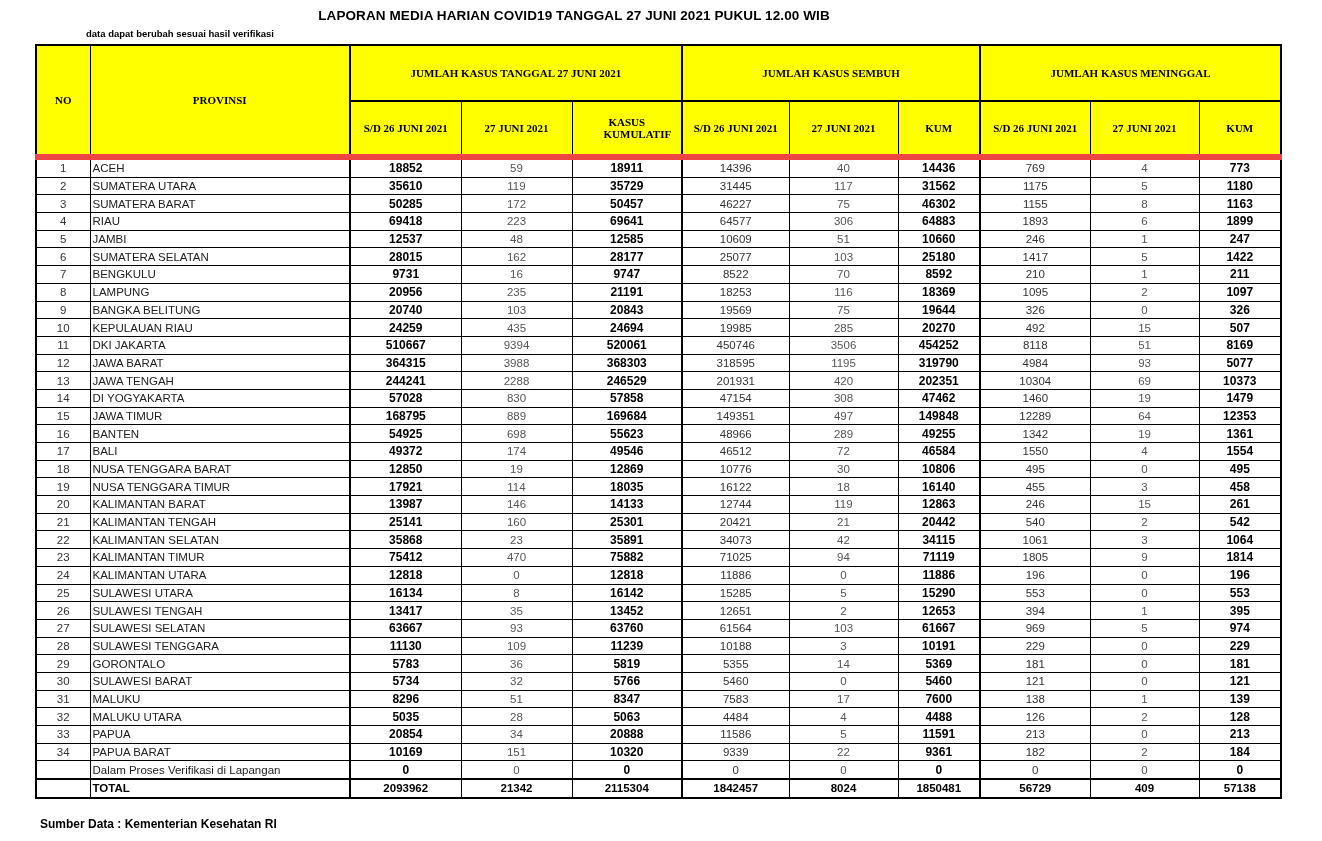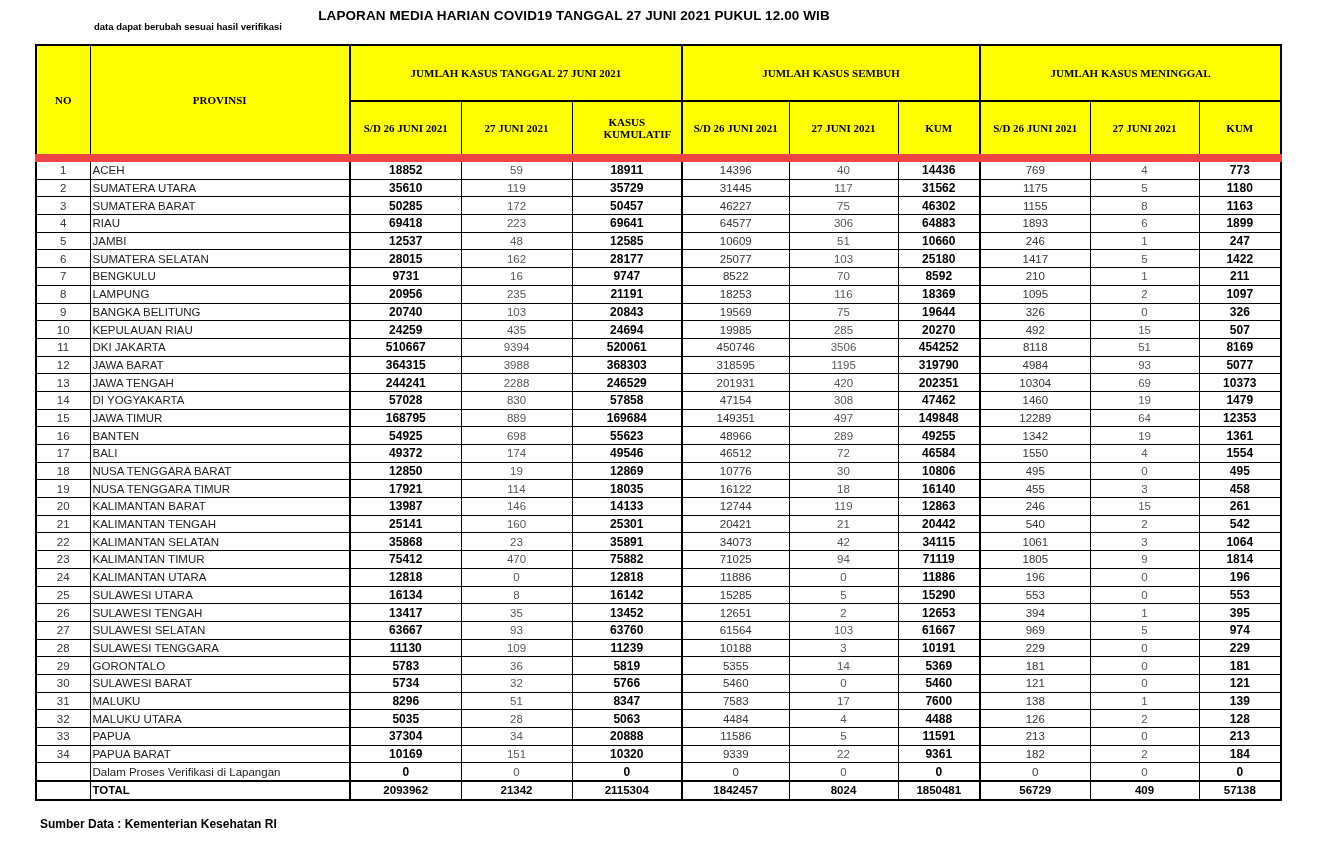--- a/index.html
+++ b/index.html
@@ -1,26 +1,26 @@
 <!DOCTYPE html>
 <html><head>
 <meta charset="utf-8">
 <style>
   html, body { margin: 0; padding: 0; background: #ffffff; }
   body { width: 1322px; height: 841px; position: relative; overflow: hidden; font-family: "Liberation Sans", sans-serif; color: #000; }
   .title { position: absolute; left: 0; width: 1148px; top: 8px; text-align: center; font-weight: bold; font-size: 13.5px; letter-spacing: 0.1px; }
-  .subnote { position: absolute; left: 86px; top: 21px; font-size: 9.5px; font-weight: bold; margin-left: 8px; }
+  .subnote { position: absolute; left: 86px; top: 28px; font-size: 9.5px; font-weight: bold; }
   table.report { position: absolute; left: 35px; top: 44px; border-collapse: collapse; table-layout: fixed; width: 1245px; }
   table.report th, table.report td { border: 1px solid #000; padding: 0; overflow: hidden; white-space: nowrap; }
   table.report thead th { background: #ffff00; font-weight: bold; font-size: 11px; text-align: center; vertical-align: middle; font-family: Liberation Serif, serif; }
   table.report { border: 2px solid #000; }
   table.report thead tr.h1 th { height: 54px; }
   table.report thead tr.h2 th { height: 52px; }
   table.report thead th.grp { border-bottom: 2px solid #000; }
-  table.report thead tr.h2 th, table.report thead th.rowspan { border-bottom: 8px solid #ef4444; text-align: center; }
+  table.report thead tr.h2 th, table.report thead th.rowspan { border-bottom: 6px solid #ef4444; text-align: center; }
   table.report tbody td { height: 16.7px; font-size: 11.5px; line-height: 16px; text-align: center; font-family: "Liberation Sans", sans-serif; color: #333; }
   table.report tbody td.no { color: #333; font-size: 11.5px; }
   table.report tbody td.prov { text-align: left; padding-left: 2px; font-size: 11.5px; color: #222; }
   table.report tbody td.b { font-weight: bold; color: #000; font-size: 12px; }
   table.report tbody td.muted { color: #555; }
   table.report tbody tr { border-bottom: 1px solid #000; }
   table.report tbody tr.total td { font-weight: bold; color: #000; border-top: 2px solid #000; }
   table.report tbody tr.total td.prov { font-weight: bold; border-radius: 7px; }
   .thick-r { border-right: 2px solid #000 !important; }
   .footer { position: absolute; left: 40px; top: 817px; font-size: 12px; font-weight: bold; }
@@ -478,21 +478,21 @@
         <td class="">4484</td>
         <td class="muted">4</td>
         <td class="b thick-r">4488</td>
         <td class="">126</td>
         <td class="muted">2</td>
         <td class="b">128</td>
       </tr>
       <tr>
         <td class="no">33</td>
         <td class="prov thick-r">PAPUA</td>
-        <td class="b">37304</td>
+        <td class="b">20854</td>
         <td class="muted">34</td>
         <td class="b thick-r">20888</td>
         <td class="">11586</td>
         <td class="muted">5</td>
         <td class="b thick-r">11591</td>
         <td class="">213</td>
         <td class="muted">0</td>
         <td class="b">213</td>
       </tr>
       <tr>

